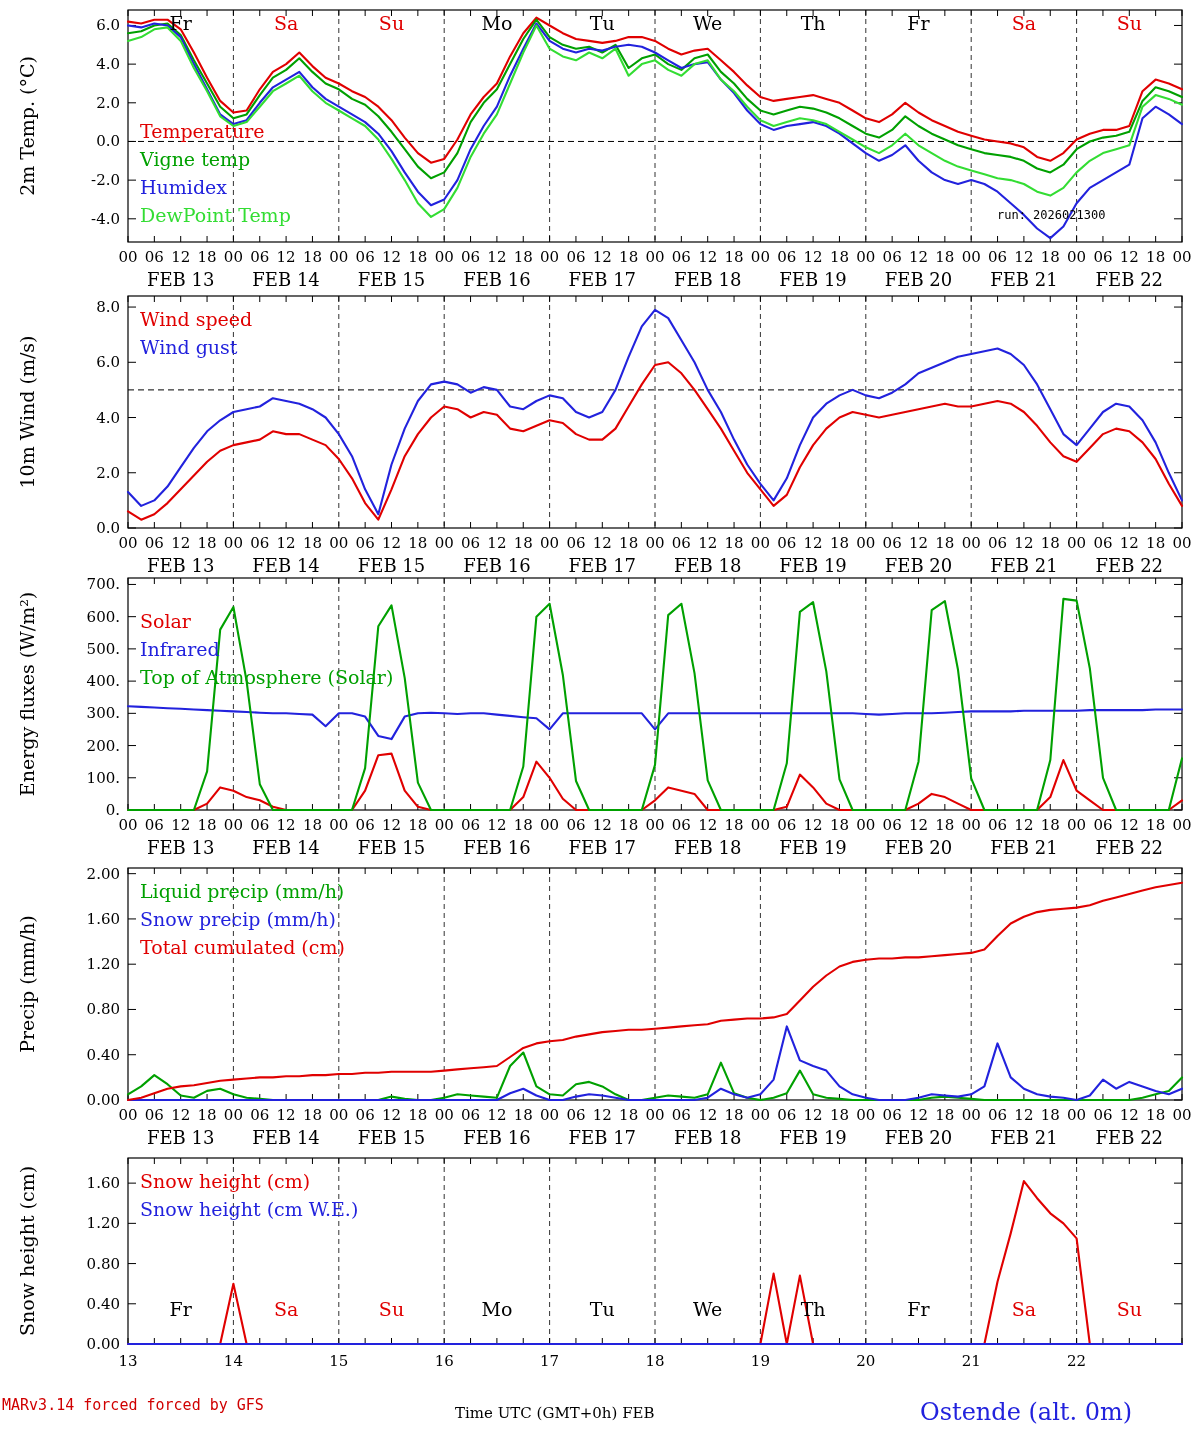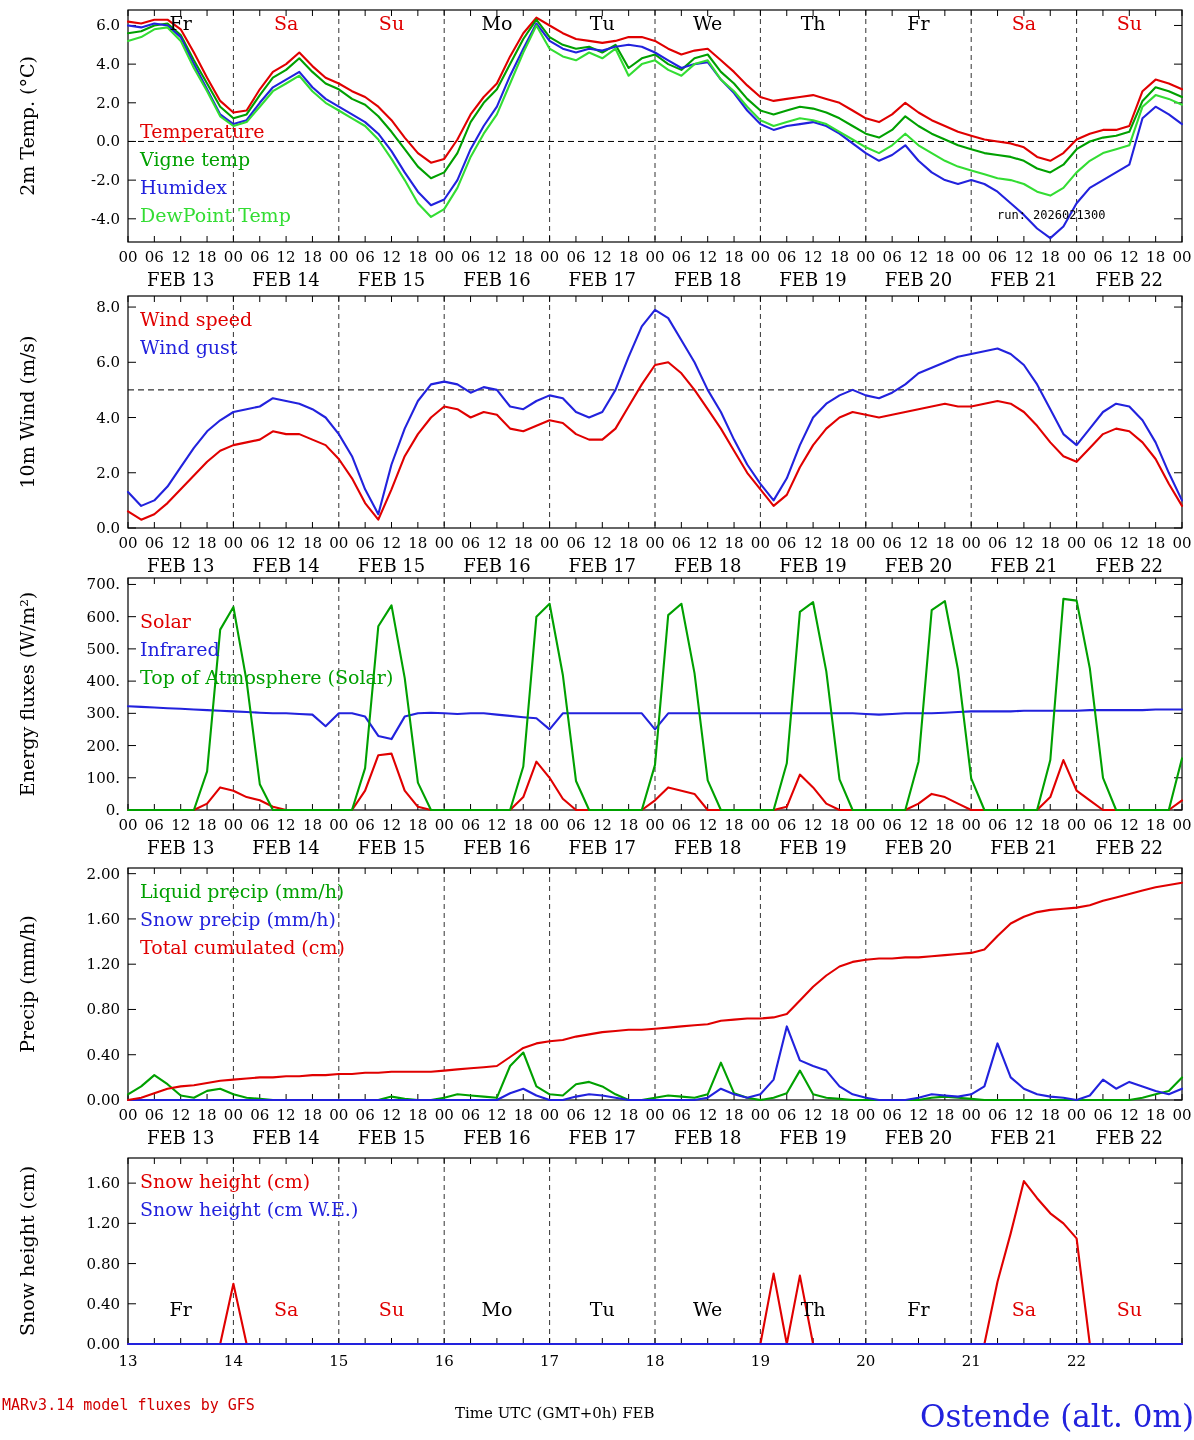--- a/index.html
+++ b/index.html
@@ -1,21 +1,21 @@
 <!DOCTYPE html>
 <html><head>
 <meta charset="utf-8">
 <style>
   html,body{margin:0;padding:0;background:#ffffff;}
   body{width:1194px;height:1440px;font-family:"DejaVu Serif",serif;color:#000;}
   .page{position:relative;width:1194px;height:1440px;}
   .runlabel{position:absolute;font-size:12px;font-family:"DejaVu Sans Mono",monospace;}
   .footer-left{position:absolute;font-size:15px;font-family:"DejaVu Sans Mono",monospace;color:#d00000;white-space:nowrap;}
   .footer-mid{position:absolute;font-size:15px;font-family:"DejaVu Serif",serif;color:#000;white-space:nowrap;}
-  .footer-right{position:absolute;font-size:31px;font-family:"DejaVu Serif",serif;color:#2222dd;white-space:nowrap;}
+  .footer-right{position:absolute;font-size:24px;font-family:"DejaVu Serif",serif;color:#2222dd;white-space:nowrap;}
   svg{display:block;}
   text{font-family:"DejaVu Serif",serif;}
   .tick{font-size:15px;fill:#000;}
 </style>
 </head>
 <body>
 
 <div class="page">
   <svg id="figure" width="1194" height="1440">
       <g>
@@ -844,16 +844,16 @@
         <text x="707.7" y="1316" text-anchor="middle" fill="#000" font-size="19">We</text>
         <text x="813.1" y="1316" text-anchor="middle" fill="#000" font-size="19">Th</text>
         <text x="918.5" y="1316" text-anchor="middle" fill="#000" font-size="19">Fr</text>
         <text x="1023.9" y="1316" text-anchor="middle" fill="#e00000" font-size="19">Sa</text>
         <text x="1129.3" y="1316" text-anchor="middle" fill="#e00000" font-size="19">Su</text>
       </g>
     </svg>
 
   <div class="runlabel" style="left:997px;top:208px;">run: 2026021300</div>
 
-  <div class="footer-left" style="left:2px;top:1396px;">MARv3.14 model fluxes by GFS</div>
+  <div class="footer-left" style="left:2px;top:1396px;">MARv3.14 forced forced by GFS</div>
   <div class="footer-mid" style="left:455px;top:1404px;">Time UTC (GMT+0h) FEB</div>
   <div class="footer-right" style="left:920px;top:1398px;">Ostende (alt. 0m)</div>
 </div>
 
 </body></html>

